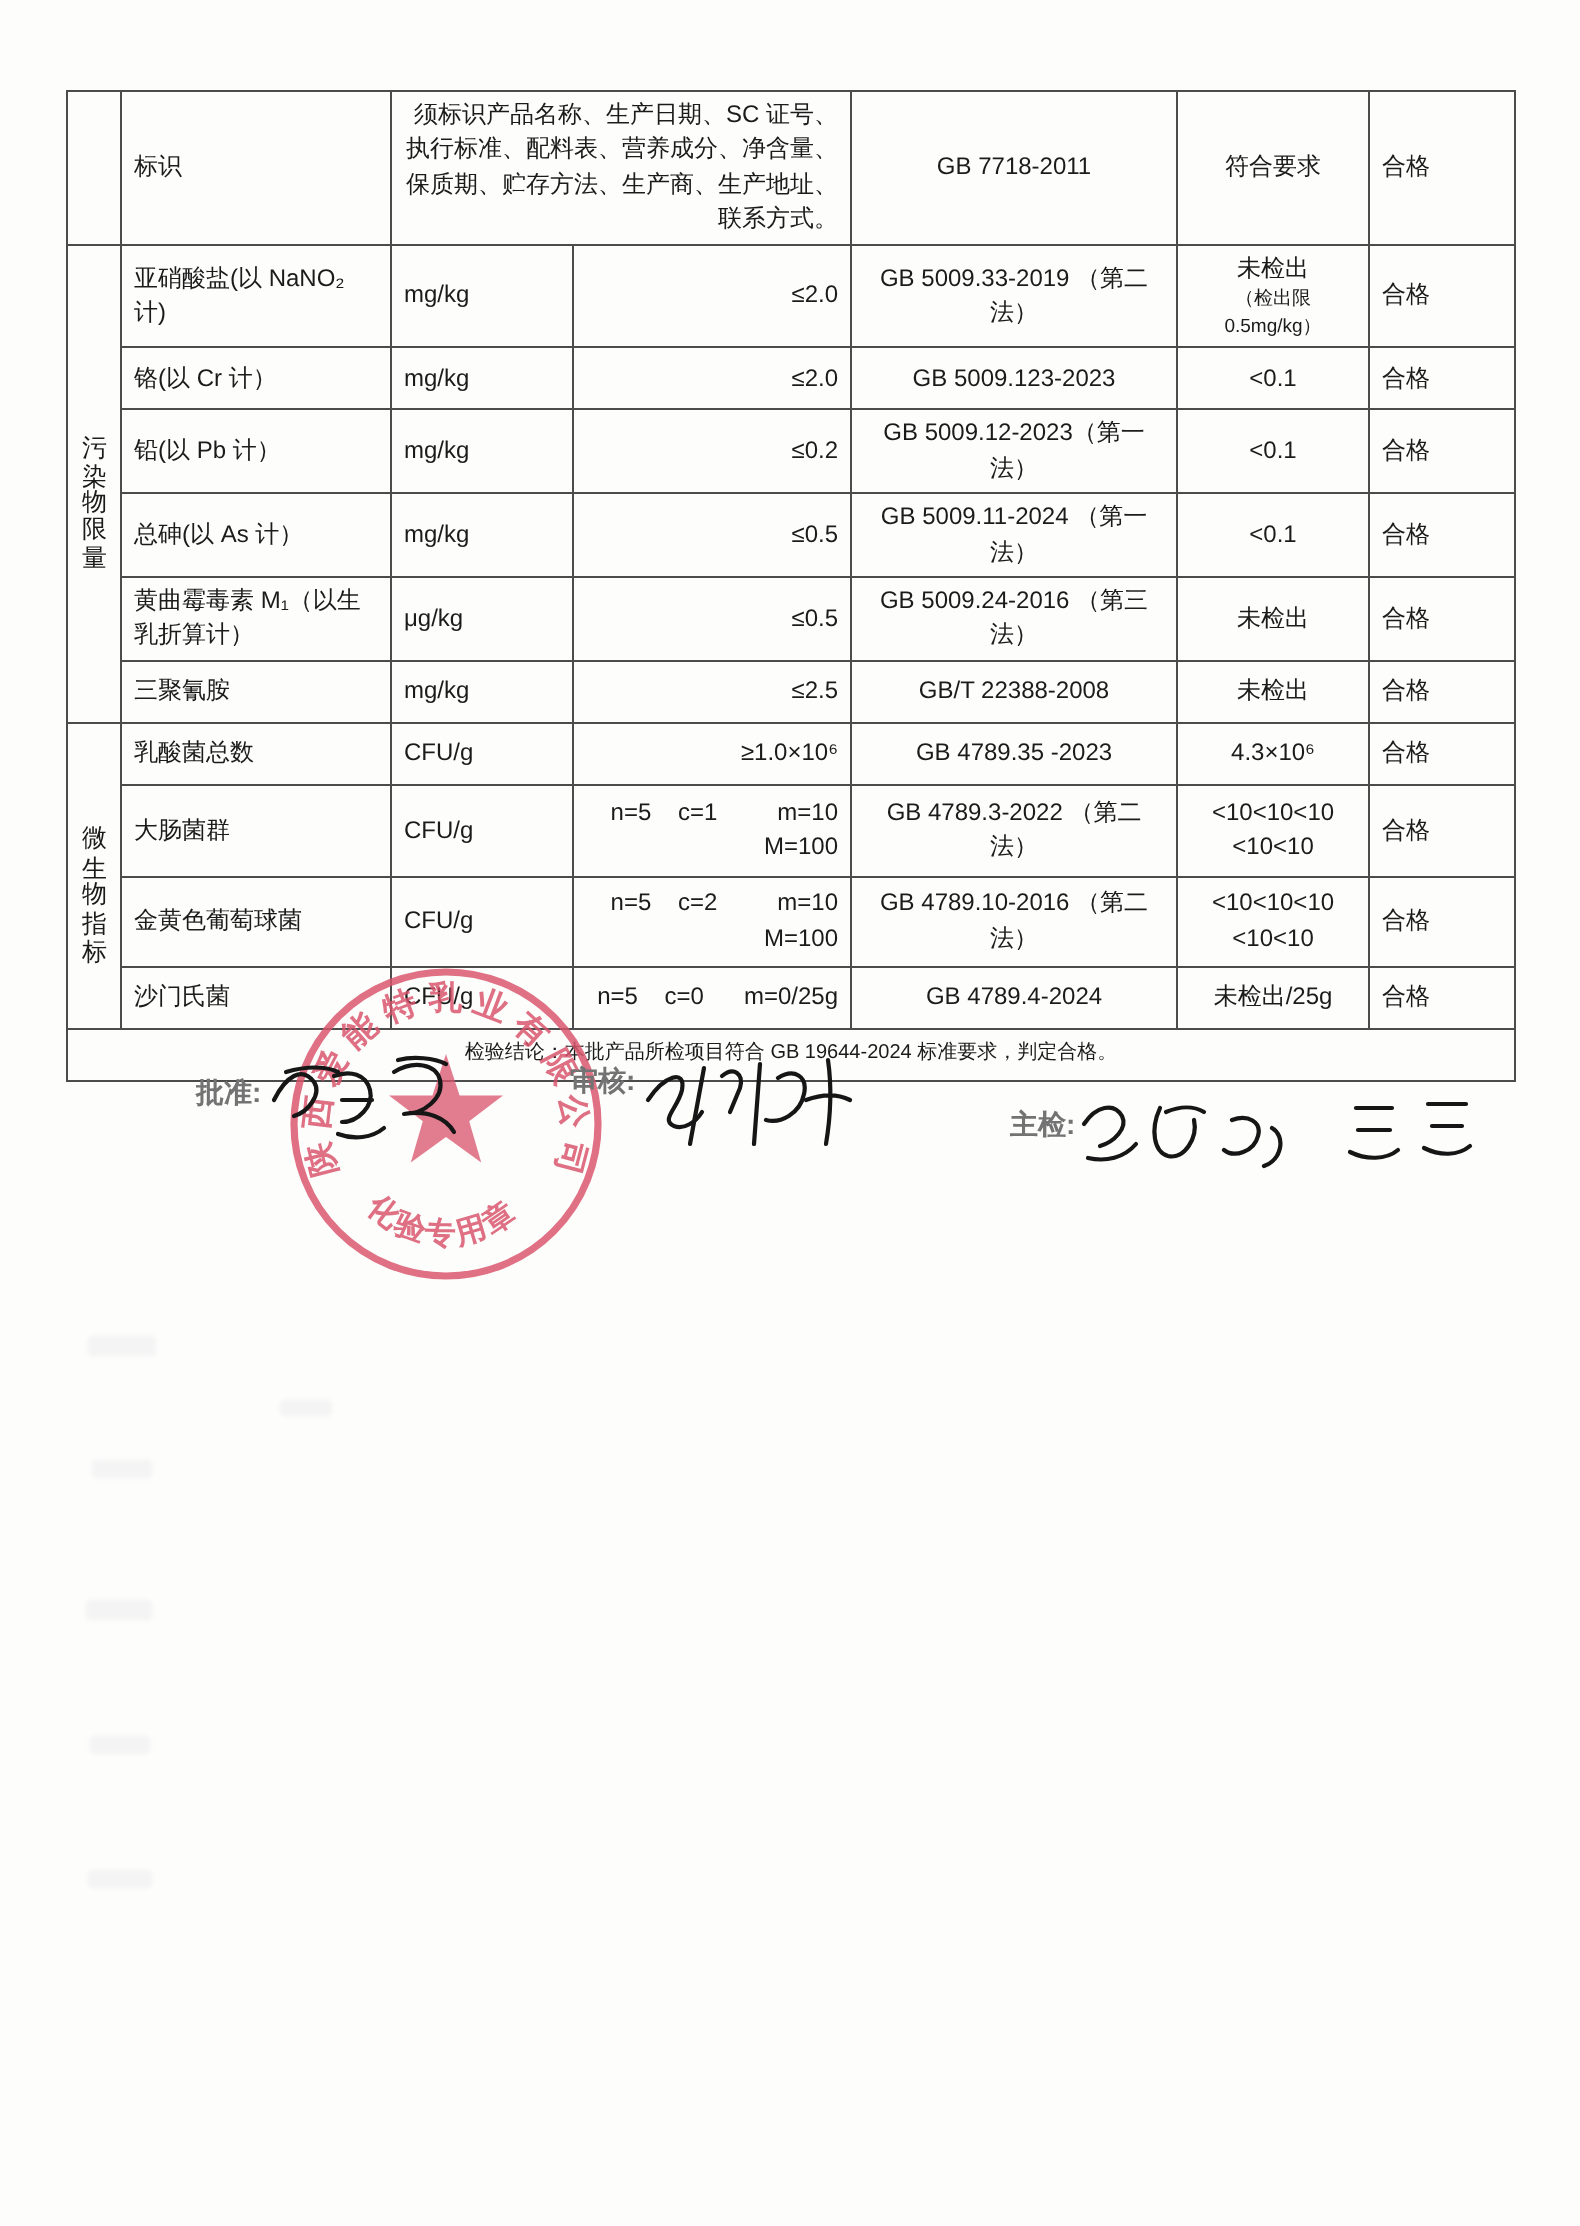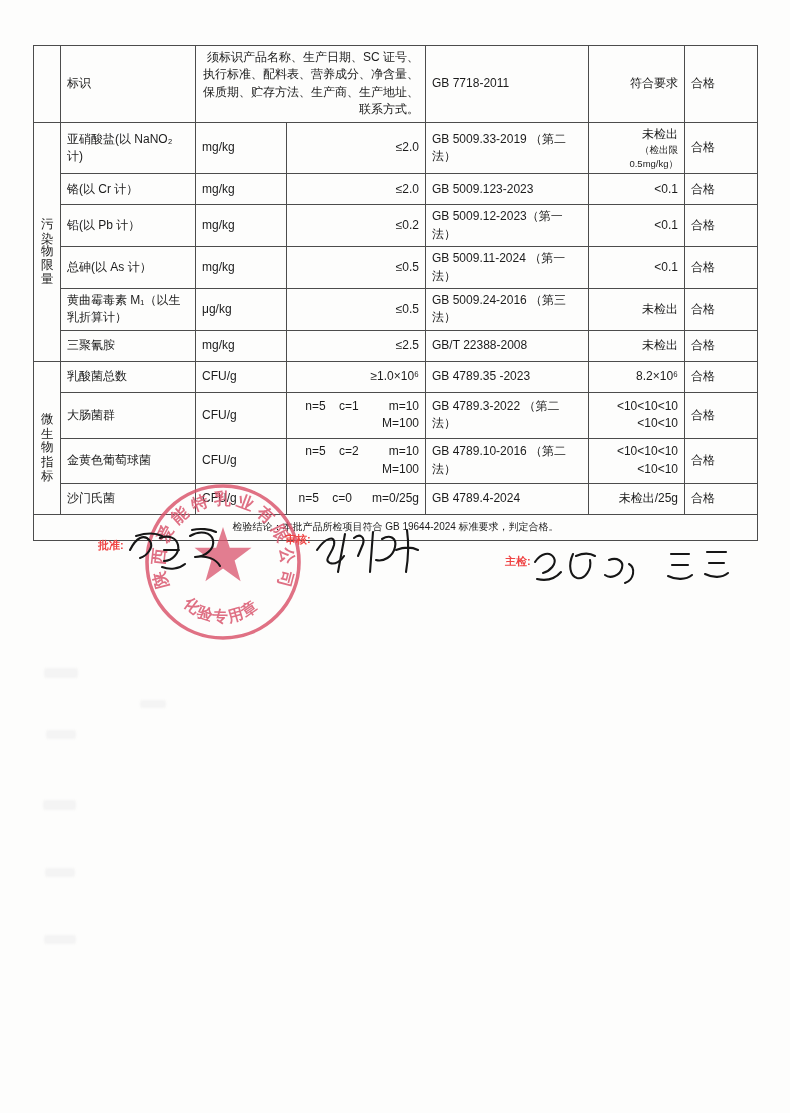--- a/index.html
+++ b/index.html
@@ -31,29 +31,29 @@
   table.results tr:nth-child(12){height:26px;}
   td.c-cat{padding:0;text-align:center;}
   .vert{
     writing-mode:vertical-rl;
     letter-spacing:14px;font-size:12.5px;
     margin:0 auto;line-height:1;
   }
   td.c-item{text-align:left;}
   td.c-unit{text-align:left;padding-left:10px;}
   td.c-req{text-align:right;padding-left:12px;white-space:pre-wrap;}
-  td.c-method{text-align:left;padding-left:6px;}
-  td.c-result{text-align:right;white-space:pre-line;}
+  td.c-method{text-align:center;padding-left:6px;}
+  td.c-result{text-align:center;white-space:pre-line;}
   td.c-pass{}
   td.c-conclusion{text-align:center;padding-left:62px;font-size:10px;}
   .subnote{font-size:9.5px;letter-spacing:0;}
   
   .sig-row{position:absolute;left:0;top:0;width:790px;height:0;}
   .sig-group{position:absolute;display:flex;align-items:flex-start;}
-  .sig-label{font-size:11px;font-weight:bold;color:#ef4444;white-space:nowrap;padding-top:14px;text-align:center;}
+  .sig-label{font-size:14px;font-weight:bold;color:#737373;white-space:nowrap;padding-top:14px;text-align:center;}
   .sig-svg{display:block;}
   .scribble{stroke:#161616;stroke-width:2.1;fill:none;stroke-linecap:round;stroke-linejoin:round;}
   
   .stamp{position:absolute;left:139px;top:482px;width:168px;height:162px;opacity:.92;}
   
   .bleed{position:absolute;background:rgba(110,110,125,.06);filter:blur(1px);border-radius:2px;}
 </style>
 </head>
 <body>
 
@@ -130,21 +130,21 @@
           <td class="c-pass">合格</td>
         </tr>
         <tr>
           <td rowspan="4" class="c-cat">
             <div class="vert">微生物指标</div>
           </td>
           <td class="c-item">乳酸菌总数</td>
           <td class="c-unit">CFU/g</td>
           <td class="c-req">≥1.0×10⁶</td>
           <td class="c-method">GB 4789.35 -2023</td>
-          <td class="c-result">8.2×10⁶</td>
+          <td class="c-result">4.3×10⁶</td>
           <td class="c-pass">合格</td>
         </tr>
         <tr>
           <td class="c-item">大肠菌群</td>
           <td class="c-unit">CFU/g</td>
           <td class="c-req">n=5    c=1         m=10
 M=100</td>
           <td class="c-method">GB 4789.3-2022 （第二法）</td>
           <td class="c-result">&lt;10&lt;10&lt;10
 &lt;10&lt;10</td>

